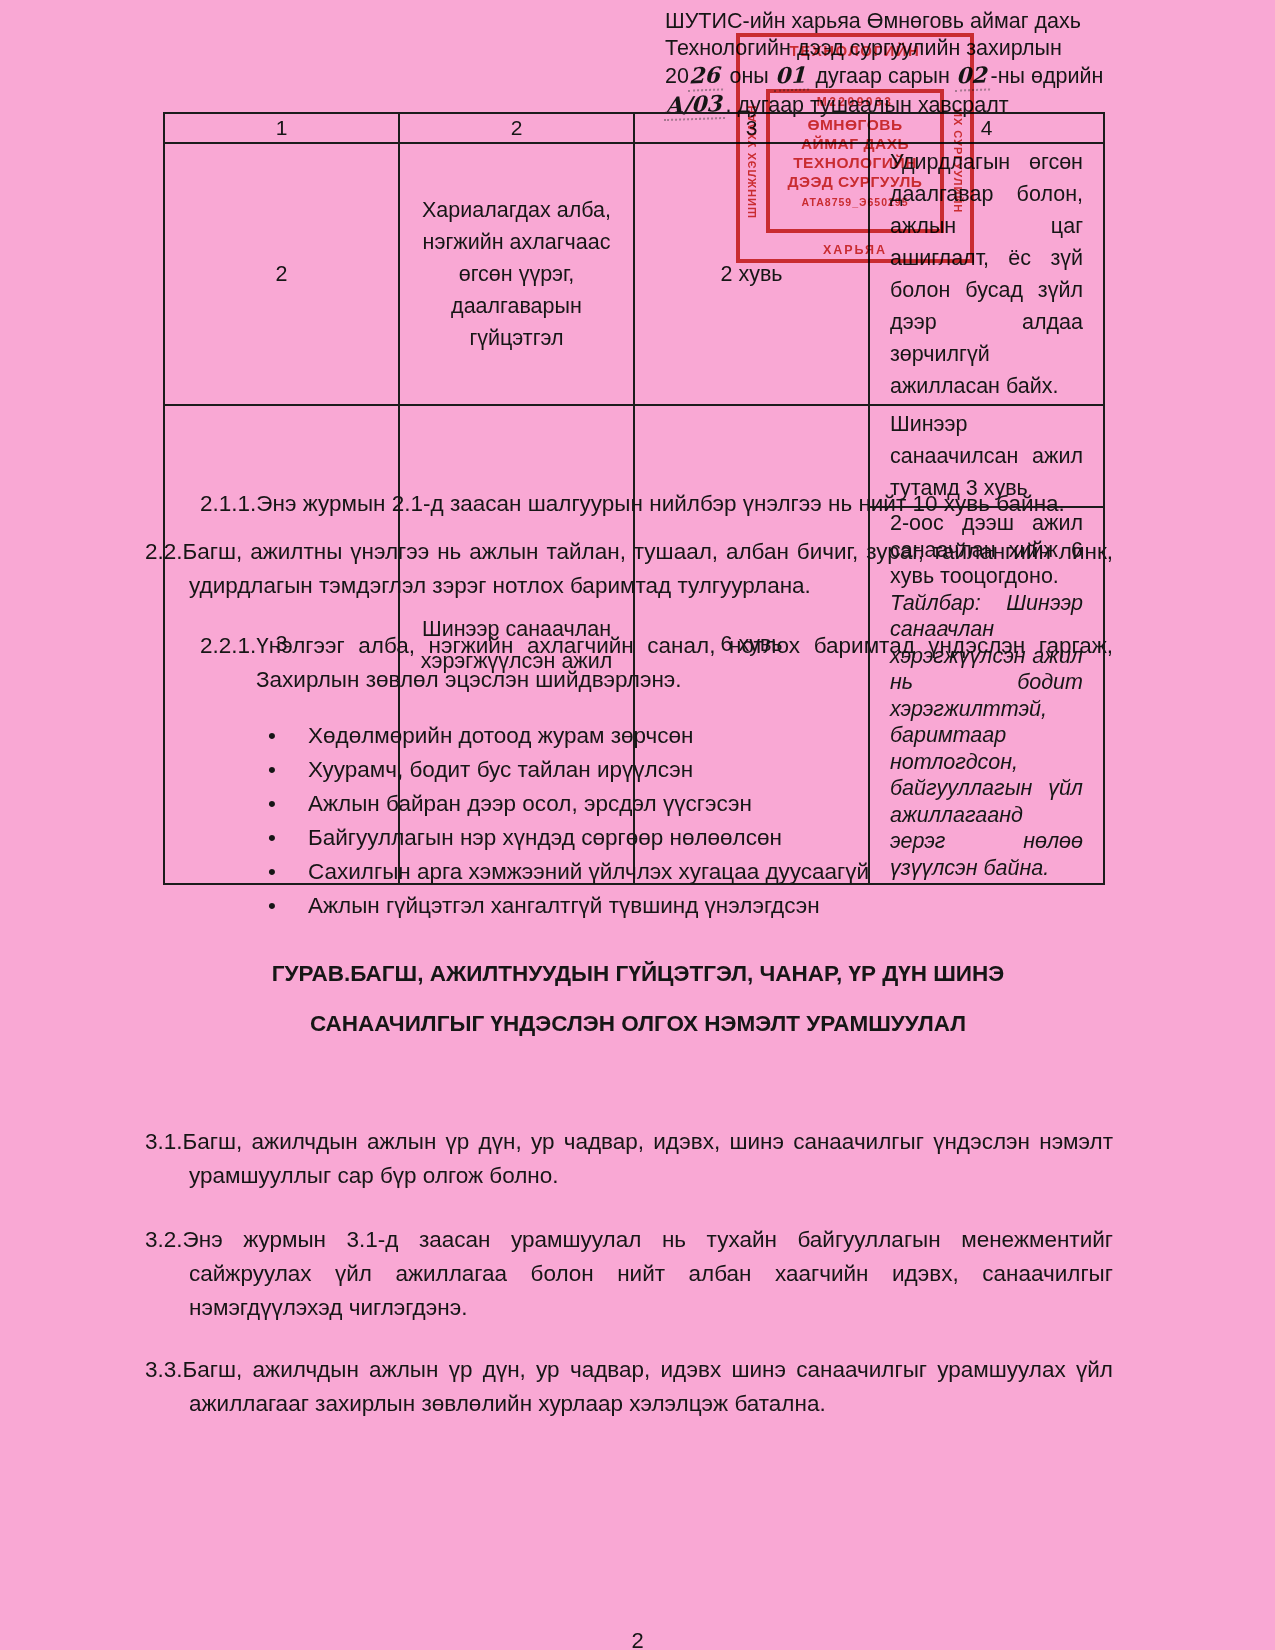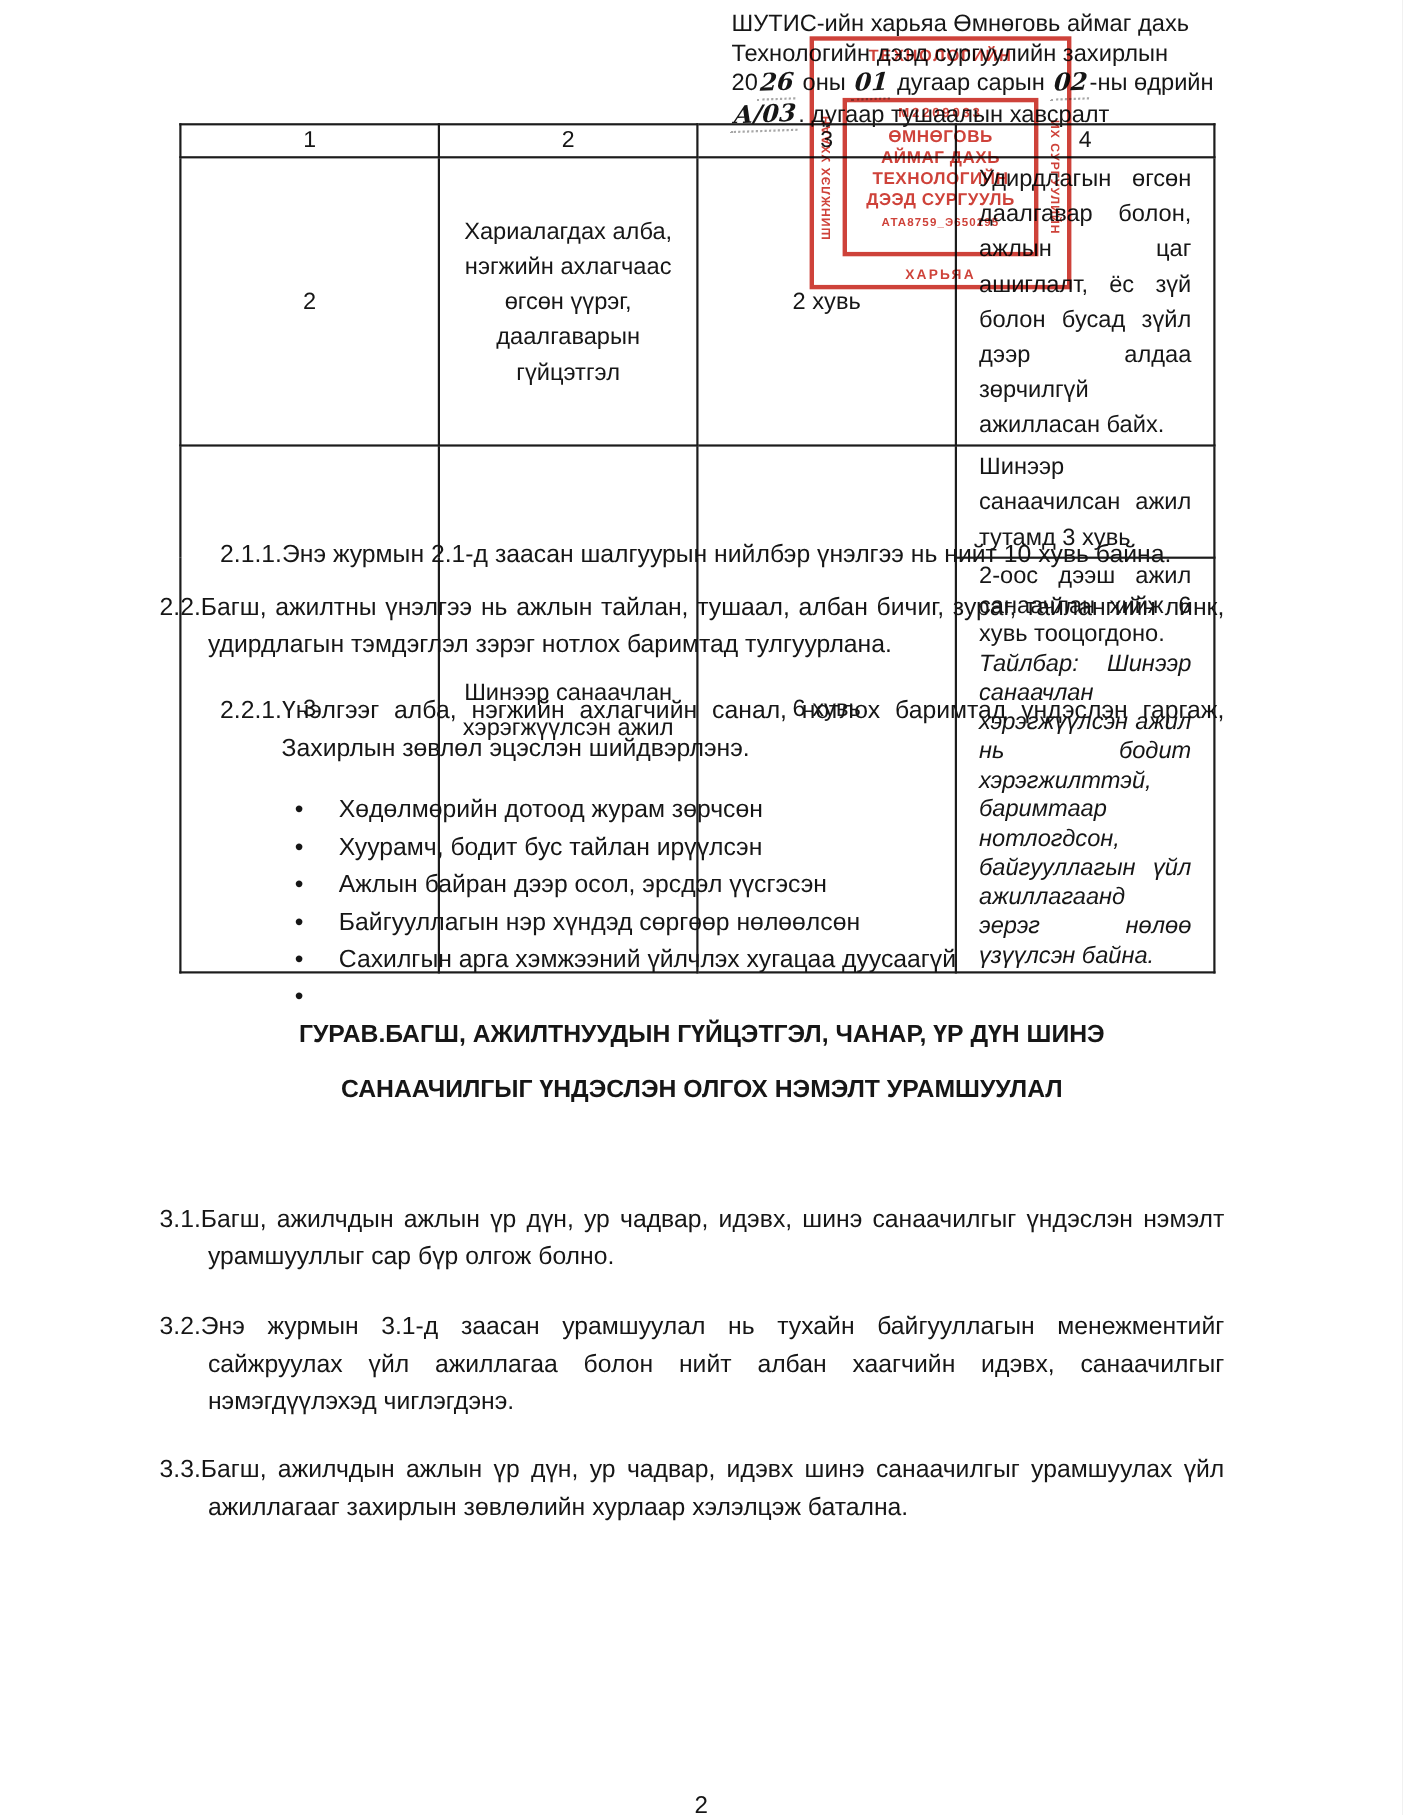--- a/index.html
+++ b/index.html
@@ -1,18 +1,18 @@
 <!DOCTYPE html>
 <html><head>
 <meta charset="utf-8">
 <style>
   html,body{margin:0;padding:0;background:#e8e8e8;}
   .page{
     position:relative;width:1275px;height:1650px;margin:0 auto;
-    background:#ffffff;color:#161616;overflow:hidden;
+    background:#f9a8d4;color:#161616;overflow:hidden;
     font-family:"Liberation Sans",sans-serif;
   }
   
   .hdr{position:absolute;left:665px;top:8px;width:455px;
        font-size:21.5px;line-height:27px;}
   .hw{font-family:"DejaVu Serif",serif;font-style:italic;font-weight:700;
       display:inline-block;transform:rotate(-2deg) skewX(-6deg);
       border-bottom:2px dotted rgba(60,60,60,.45);padding:0 2px;font-size:22px;}
   
   table.rules{position:absolute;left:163px;top:112px;width:942px;
@@ -139,21 +139,21 @@
 
     <p class="p lvl2 mb22"><span>2.2.1.</span><span>Үнэлгээг алба, нэгжийн ахлагчийн санал, нотлох баримтад үндэслэн гаргаж, Захирлын зөвлөл эцэслэн шийдвэрлэнэ.</span></p>
 
 
     <ul class="nolist">
       <li><span class="dot">•</span><span>Хөдөлмөрийн дотоод журам зөрчсөн</span></li>
       <li><span class="dot">•</span><span>Хуурамч, бодит бус тайлан ирүүлсэн</span></li>
       <li><span class="dot">•</span><span>Ажлын байран дээр осол, эрсдэл үүсгэсэн</span></li>
       <li><span class="dot">•</span><span>Байгууллагын нэр хүндэд сөргөөр нөлөөлсөн</span></li>
       <li><span class="dot">•</span><span>Сахилгын арга хэмжээний үйлчлэх хугацаа дуусаагүй</span></li>
-      <li><span class="dot">•</span></li>
+      <li><span class="dot">•</span><span>Ажлын гүйцэтгэл хангалтгүй түвшинд үнэлэгдсэн</span></li>
     </ul>
 
 
     <p class="p heading3">ГУРАВ.БАГШ, АЖИЛТНУУДЫН ГҮЙЦЭТГЭЛ, ЧАНАР, ҮР ДҮН ШИНЭ САНААЧИЛГЫГ ҮНДЭСЛЭН ОЛГОХ НЭМЭЛТ УРАМШУУЛАЛ</p>
 
     <p class="p lvl1 mb28"><span>3.1.</span><span>Багш, ажилчдын ажлын үр дүн, ур чадвар, идэвх, шинэ санаачилгыг үндэслэн нэмэлт урамшууллыг сар бүр олгож болно.</span></p>
 
     <p class="p lvl1 mb28"><span>3.2.</span><span>Энэ журмын 3.1-д заасан урамшуулал нь тухайн байгууллагын менежментийг сайжруулах үйл ажиллагаа болон нийт албан хаагчийн идэвх, санаачилгыг нэмэгдүүлэхэд чиглэгдэнэ.</span></p>
 
     <p class="p lvl1"><span>3.3.</span><span>Багш, ажилчдын ажлын үр дүн, ур чадвар, идэвх шинэ санаачилгыг урамшуулах үйл ажиллагааг захирлын зөвлөлийн хурлаар хэлэлцэж батална.</span></p>

